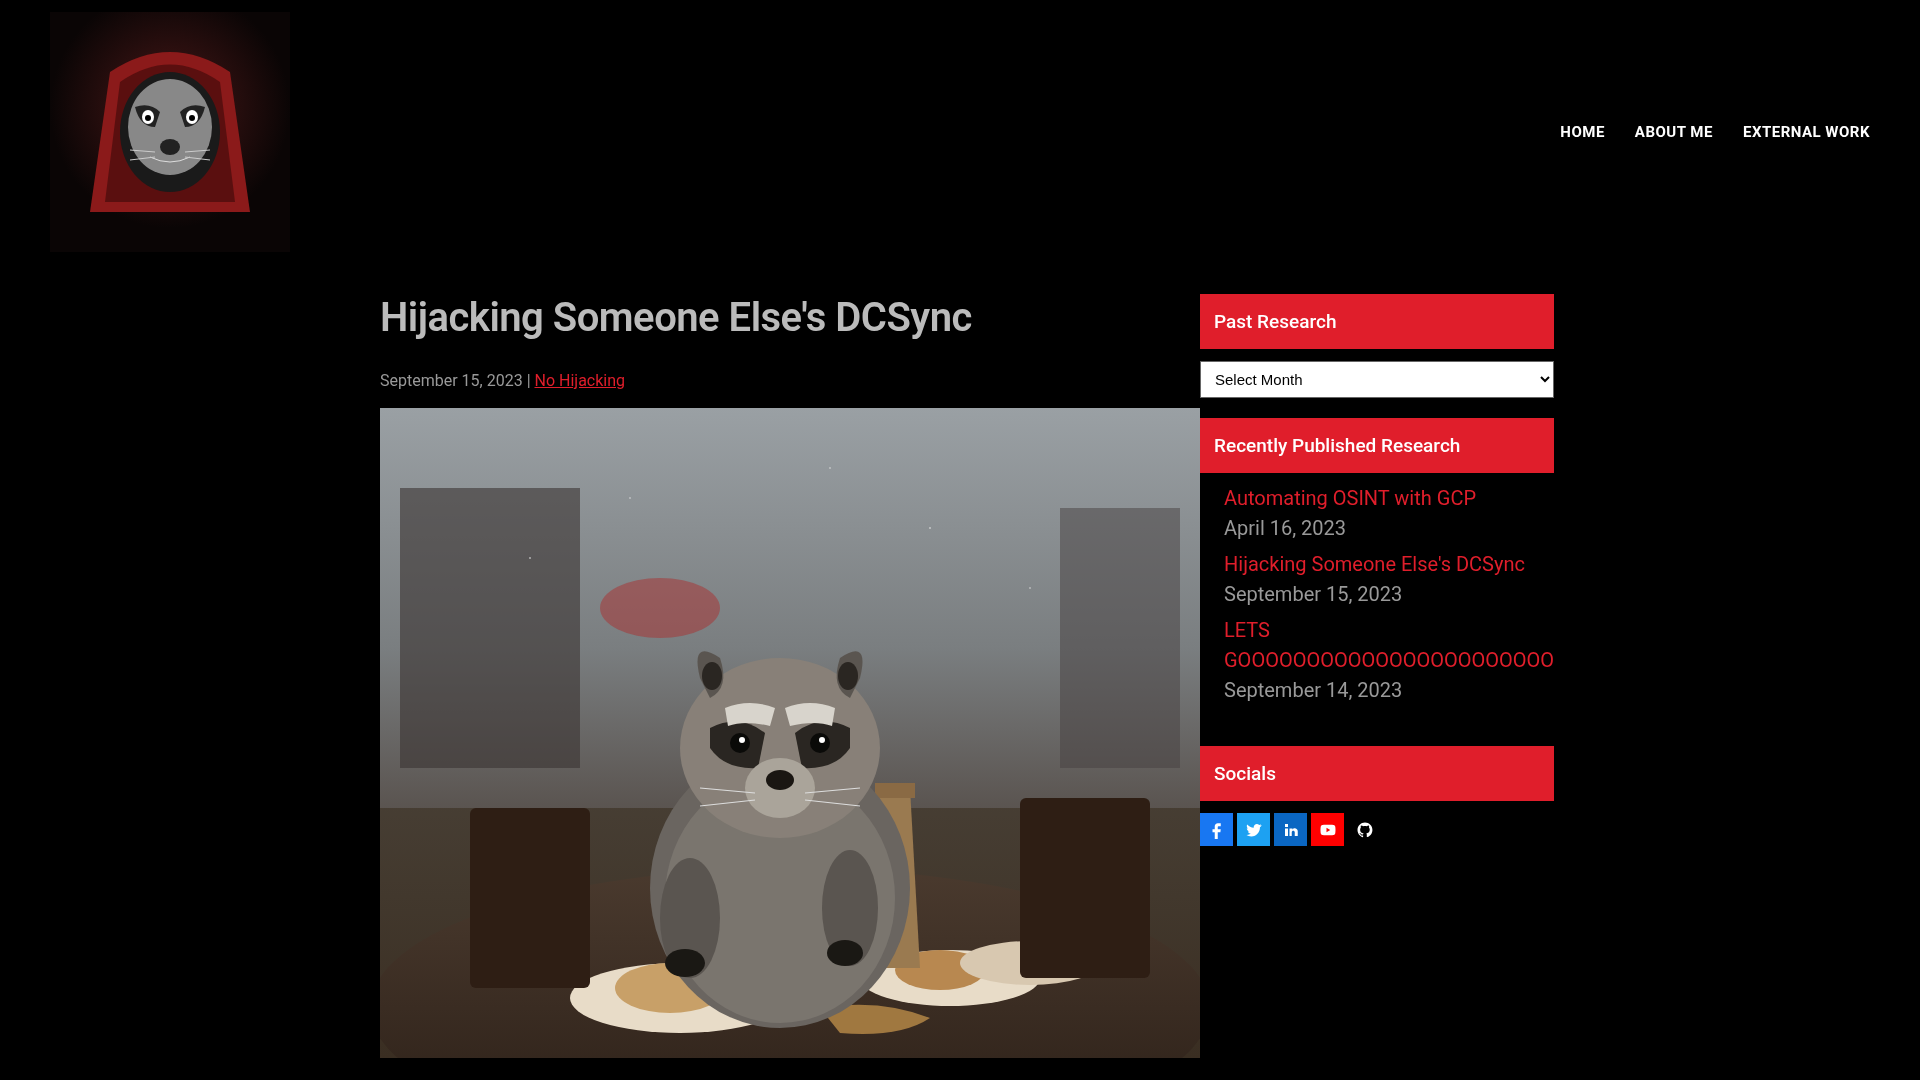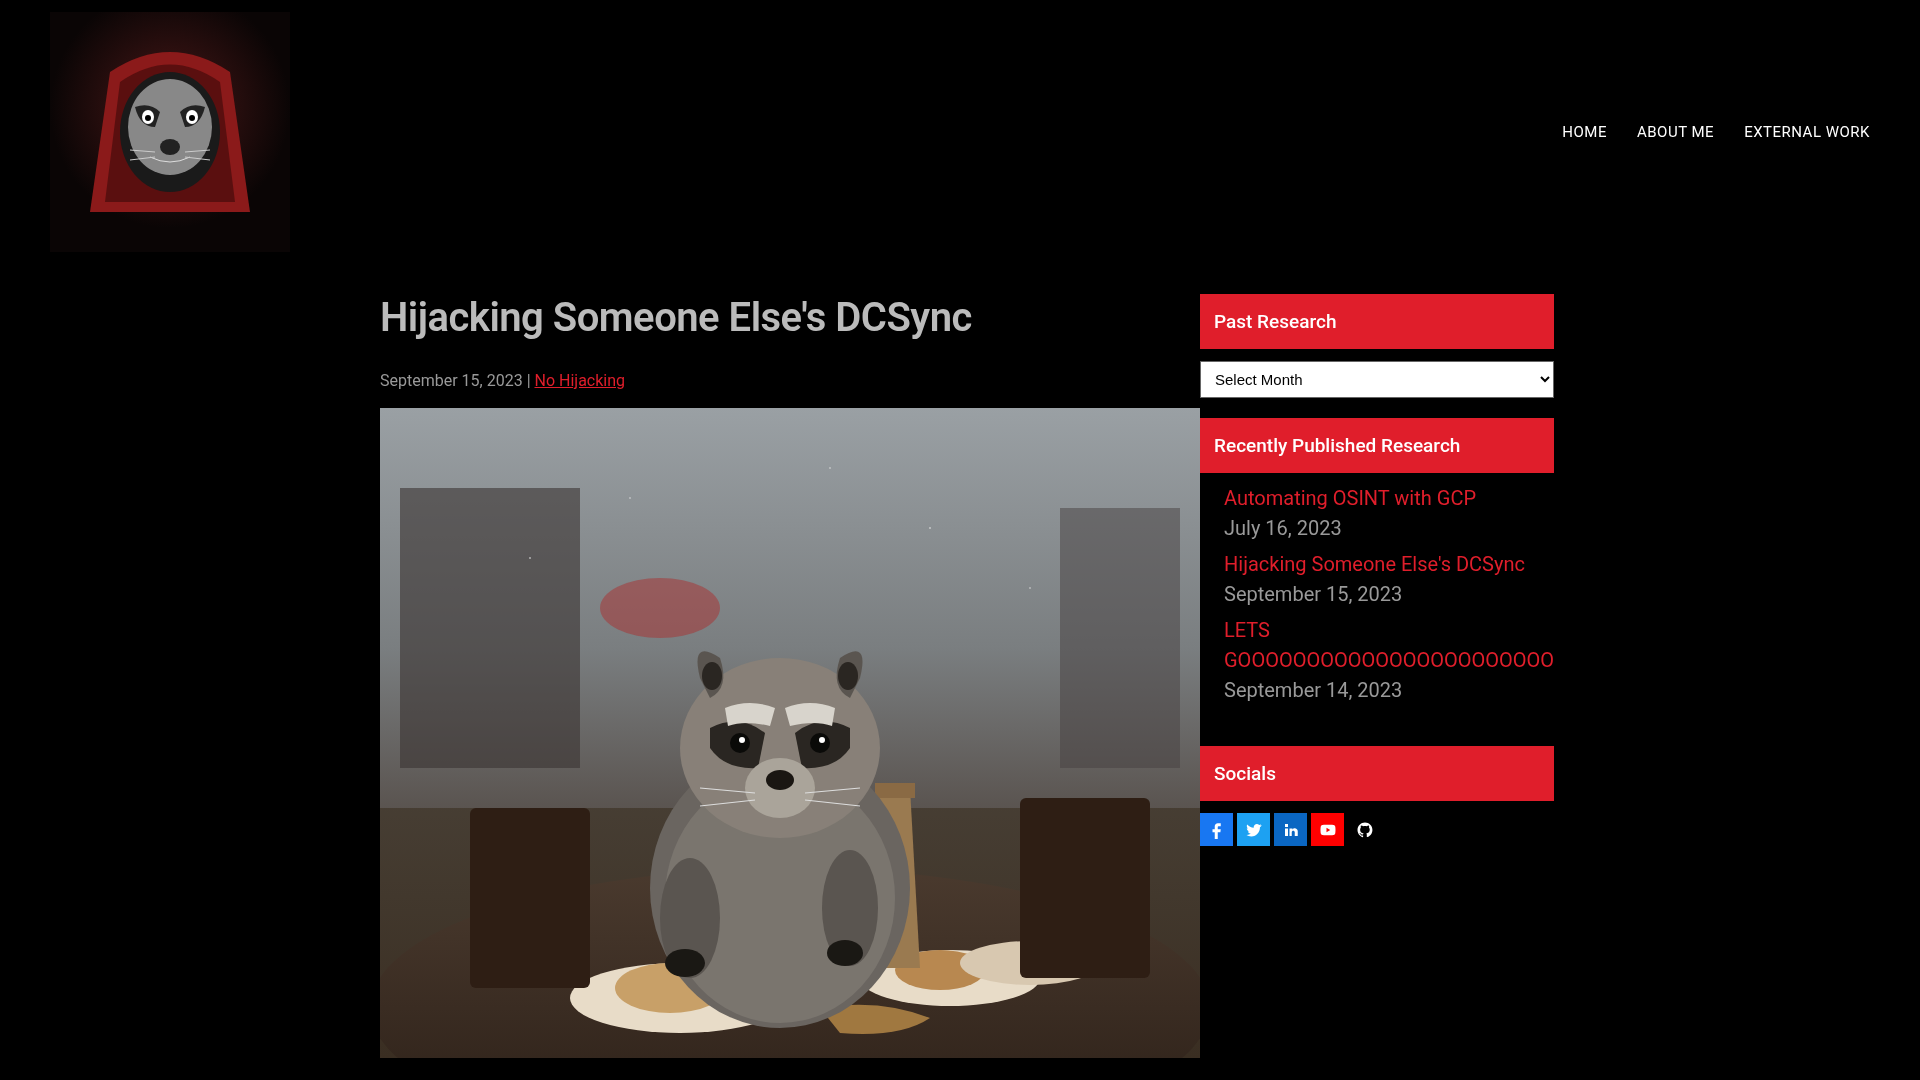--- a/index.html
+++ b/index.html
@@ -27,21 +27,21 @@
       justify-content: center;
     }
     .logo svg { width: 100%; height: 100%; }
     .nav {
       display: flex;
       gap: 30px;
     }
     .nav a {
       color: #fff;
       text-decoration: none;
-      font-weight: 400;
+      font-weight: 700;
       font-size: 15px;
       letter-spacing: 0.5px;
     }
     .content {
       display: flex;
       padding: 30px 240px 0 380px;
     }
     .main { flex: 0 0 820px; }
     .title {
       color: #bbb;
@@ -257,21 +257,21 @@
           <option>Select Month</option>
         </select>
       </div>
     </div>
 
     <div class="widget">
       <h3 class="widget-title">Recently Published Research</h3>
       <ul class="post-list">
         <li>
           <a href="#">Automating OSINT with GCP</a><br>
-          <span class="post-date">July 16, 2023</span>
+          <span class="post-date">April 16, 2023</span>
         </li>
         <li>
           <a href="#">Hijacking Someone Else's DCSync</a><br>
           <span class="post-date">September 15, 2023</span>
         </li>
         <li>
           <a href="#">LETS GOOOOOOOOOOOOOOOOOOOOOOO</a><br>
           <span class="post-date">September 14, 2023</span>
         </li>
       </ul>

